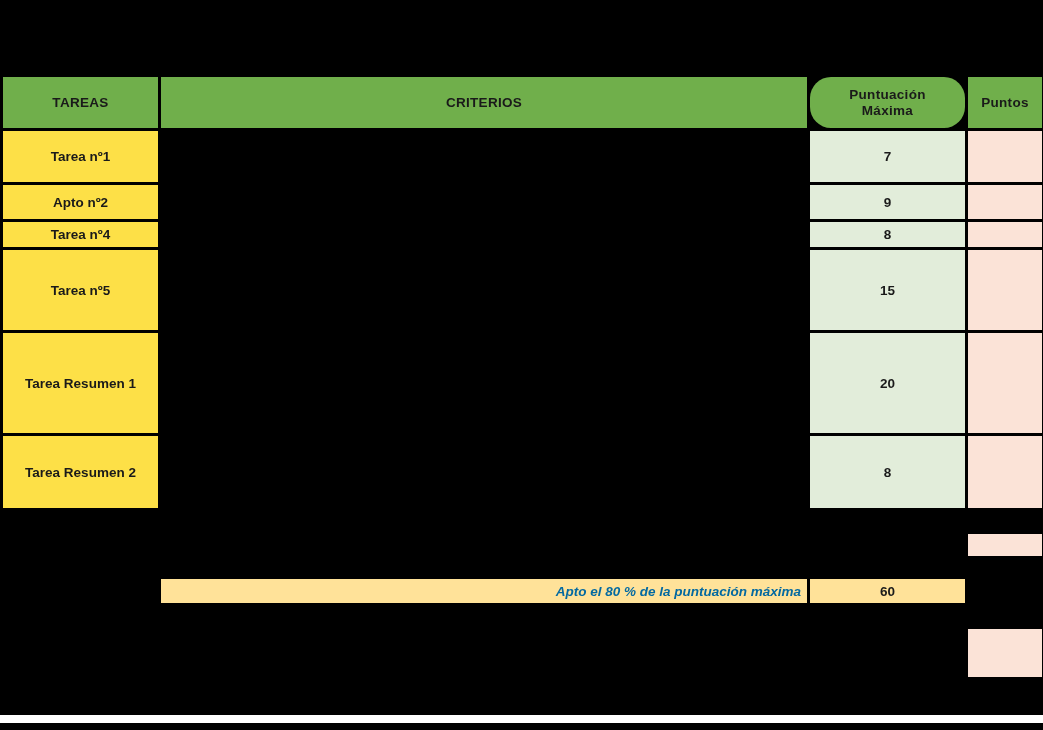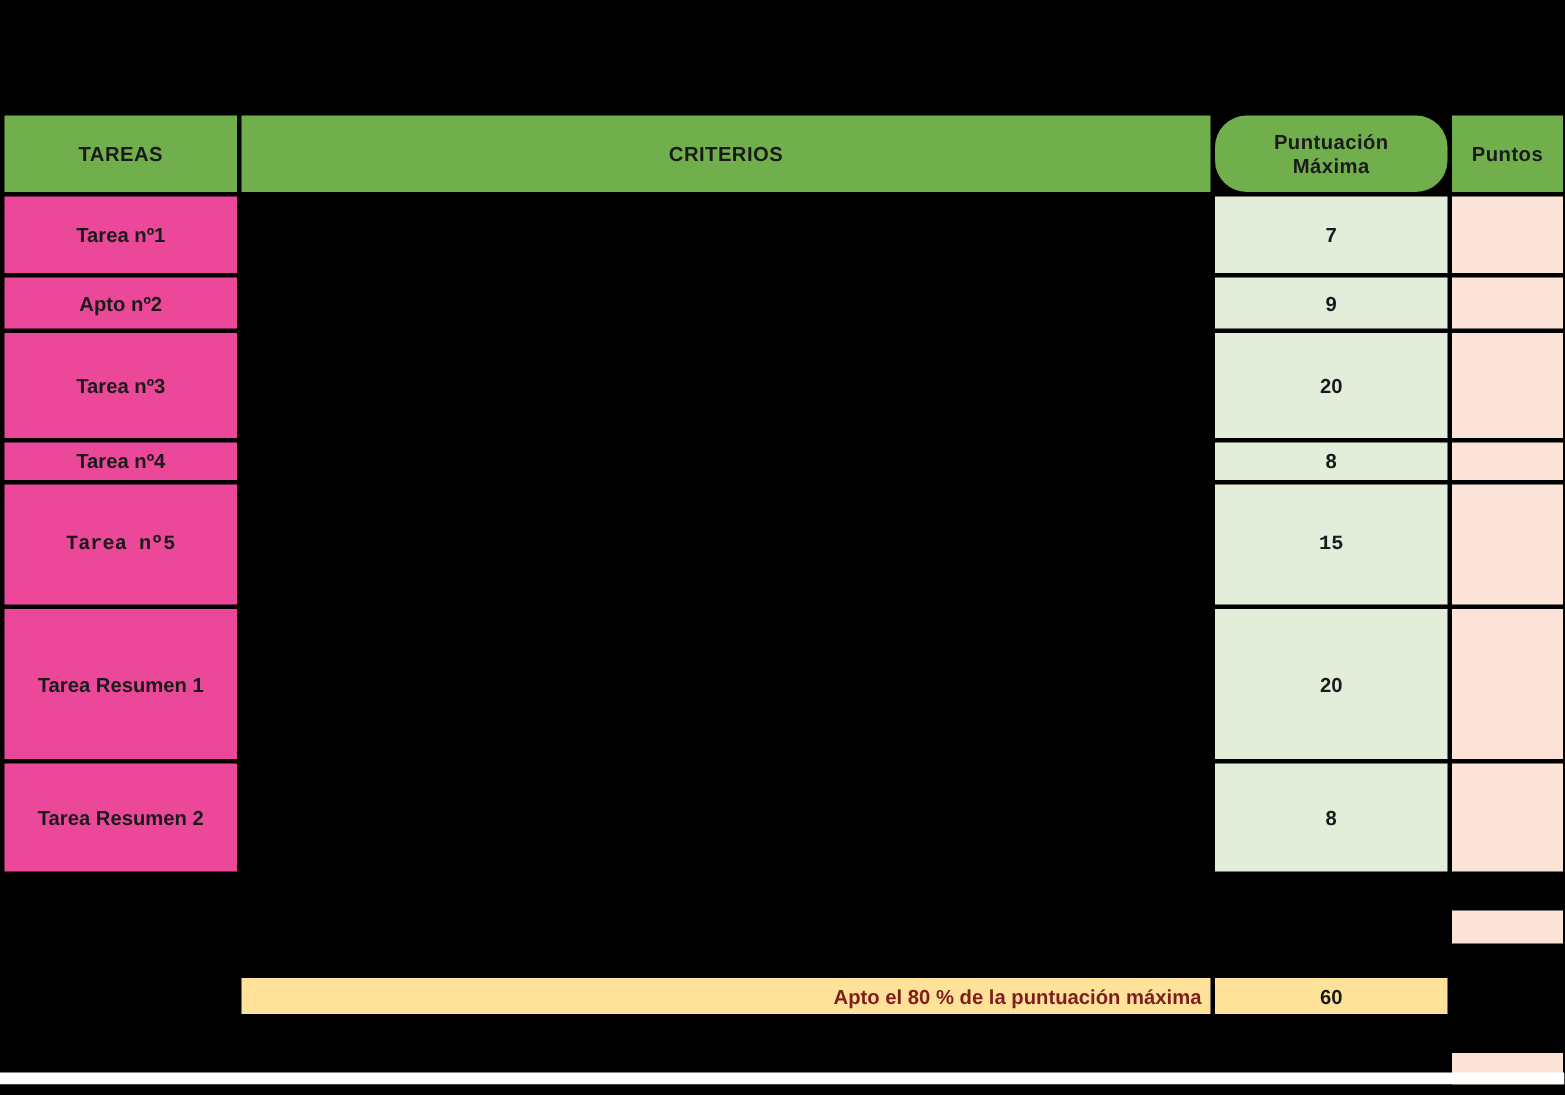--- a/index.html
+++ b/index.html
@@ -64,21 +64,21 @@
     font-size: 15px;
     font-weight: bold;
     letter-spacing: 0.3px;
     height: 51px;
     line-height: 1.15;
   }
   .hdr-punt { font-size: 14.5px; border-radius: 21px; }
 
   
   .cell-task {
-    background: #ec4899;
+    background: #fde047;
     font-size: 13.5px;
   }
   .cell-crit {
     background: #000000;
   }
   .cell-score {
     background: #E2EDDA;
     font-size: 14px;
   }
   .cell-points {
@@ -87,21 +87,22 @@
   .cell-black {
     background: #000000;
   }
   .cell-yellow {
     background: #FFE299;
   }
   .cell-yellow.crit {
     text-align: right;
     padding-right: 6px;
     font-size: 13.5px;
-    color: #7f1d1d;
+    color: #0369a1;
+    font-style: italic;
   }
 
   .redacted-text { visibility: hidden; }
 
   
   .footer-gap {
     position: absolute;
     left: 0;
     top: 715px;
     width: 1043px;
@@ -148,33 +149,27 @@
           <td class="cell-crit"><span class="redacted-text"></span></td>
           <td class="cell-score">7</td>
           <td class="cell-points"></td>
         </tr>
         <tr style="height: 34px;">
           <td class="cell-task">Apto nº2</td>
           <td class="cell-crit"><span class="redacted-text"></span></td>
           <td class="cell-score">9</td>
           <td class="cell-points"></td>
         </tr>
-        <tr style="height: 70px;">
-          <td class="cell-task">Tarea nº3</td>
-          <td class="cell-crit"><span class="redacted-text"></span></td>
-          <td class="cell-score">20</td>
-          <td class="cell-points"></td>
-        </tr>
         <tr style="height: 25px; padding-left: 21px;">
           <td class="cell-task">Tarea nº4</td>
           <td class="cell-crit"><span class="redacted-text"></span></td>
           <td class="cell-score">8</td>
           <td class="cell-points"></td>
         </tr>
-        <tr style="height: 80px; font-family: Liberation Mono, monospace;">
+        <tr style="height: 80px;">
           <td class="cell-task">Tarea nº5</td>
           <td class="cell-crit"><span class="redacted-text"></span></td>
           <td class="cell-score">15</td>
           <td class="cell-points"></td>
         </tr>
         <tr style="height: 100px;">
           <td class="cell-task">Tarea Resumen 1</td>
           <td class="cell-crit"><span class="redacted-text"></span></td>
           <td class="cell-score">20</td>
           <td class="cell-points"></td>

